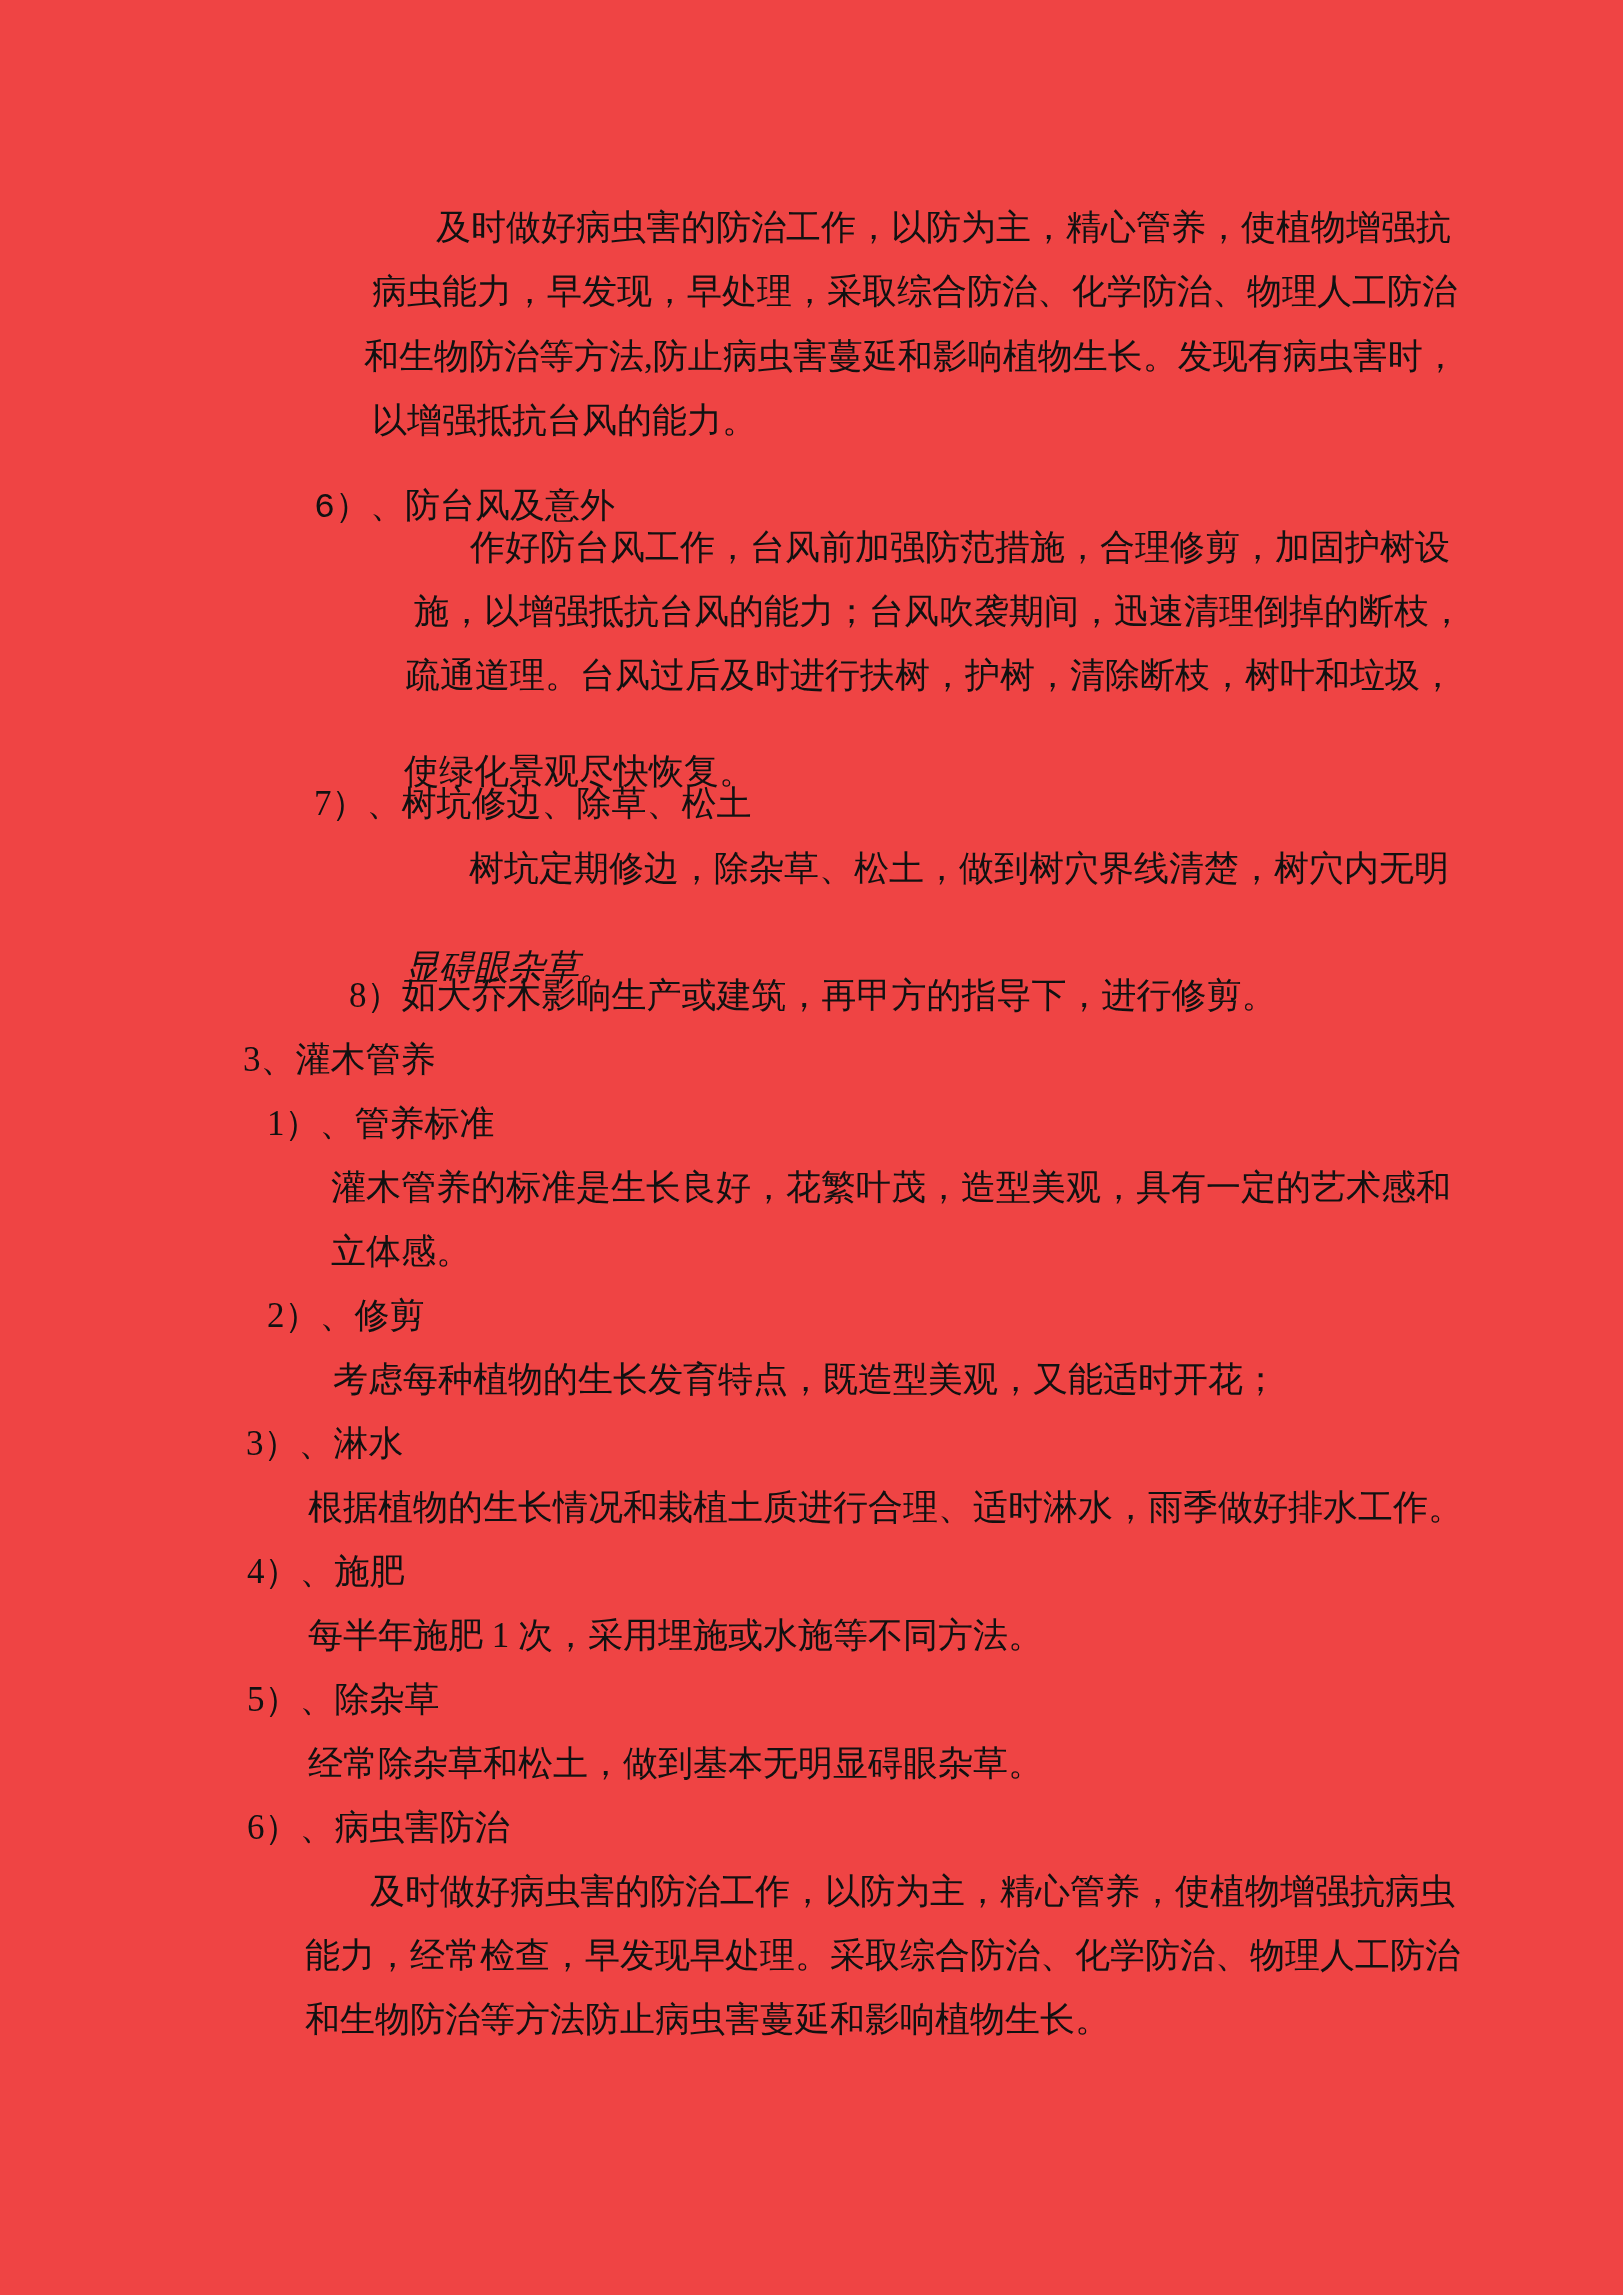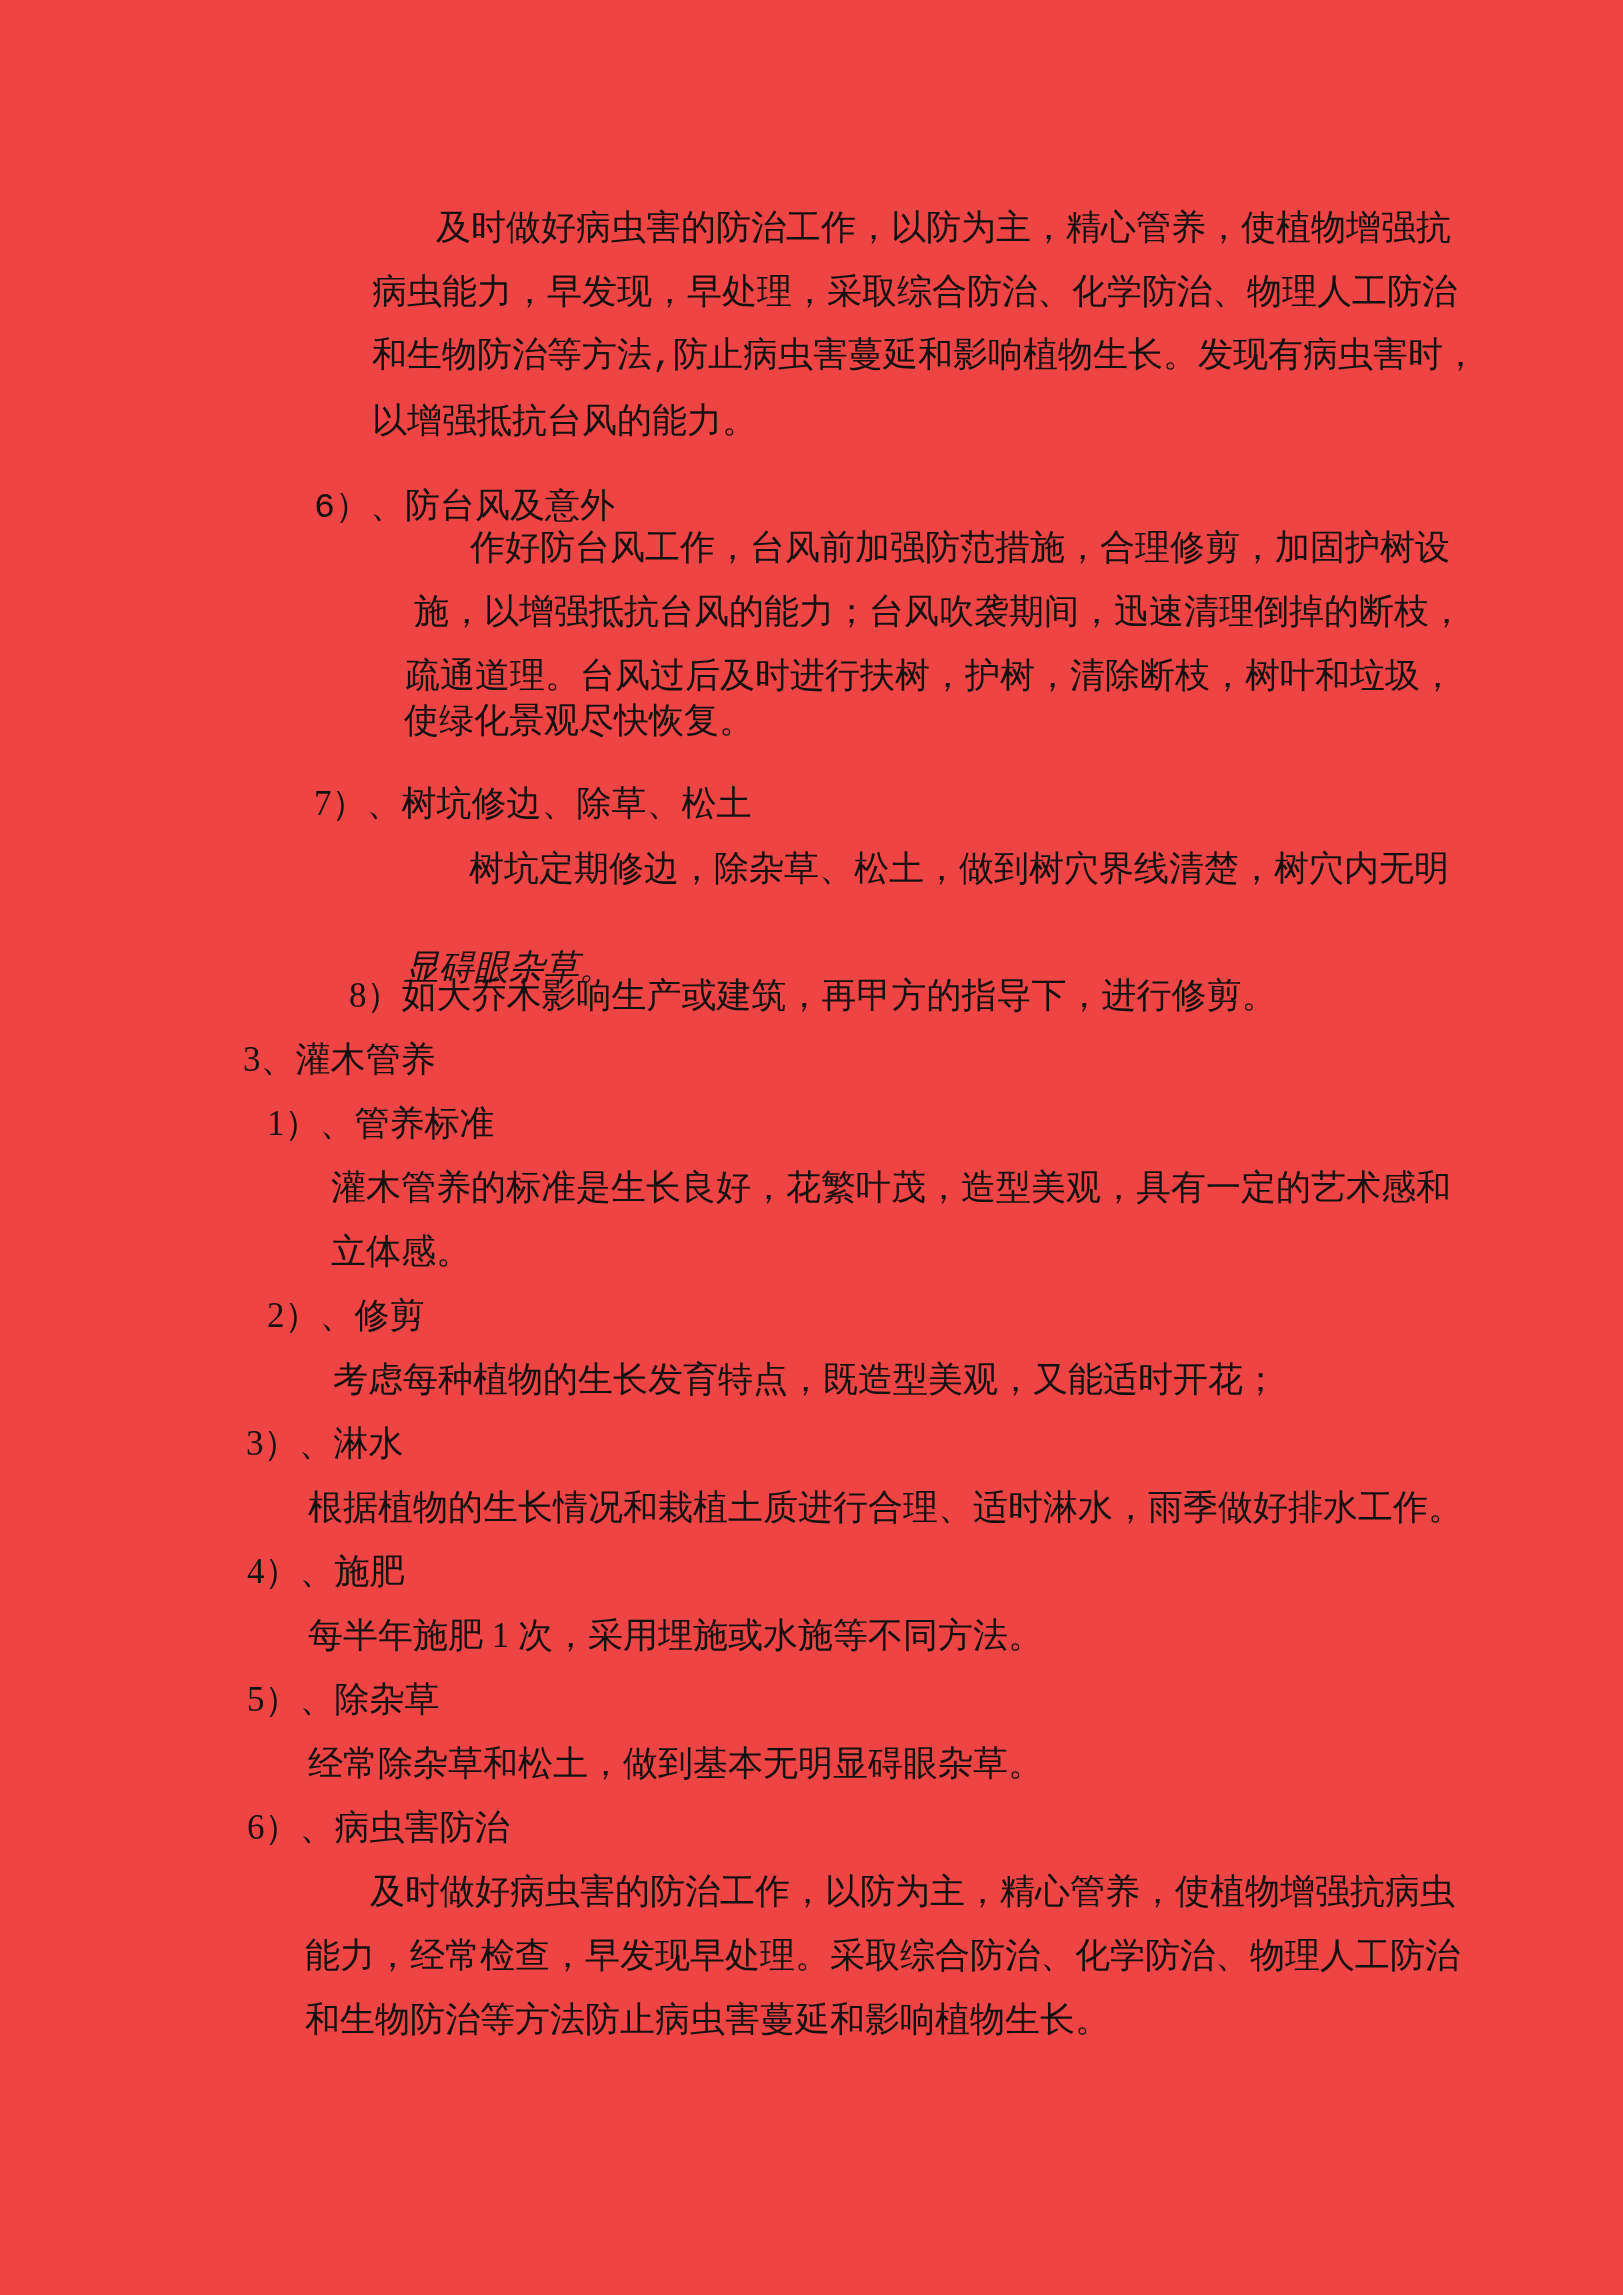--- a/index.html
+++ b/index.html
@@ -24,27 +24,27 @@
     height: 64px;
     letter-spacing: 0px;
   }
 </style>
 </head>
 <body>
 
 <div class="page">
   <div class="line" style="top:196px;  left:436px;">及时做好病虫害的防治工作，以防为主，精心管养，使植物增强抗</div>
   <div class="line" style="top:260px;  left:372px;">病虫能力，早发现，早处理，采取综合防治、化学防治、物理人工防治</div>
-  <div class="line" style="top:325px;  left:372px;font-family:Liberation Mono, monospace;">和生物防治等方法,防止病虫害蔓延和影响植物生长。发现有病虫害时，</div>
+  <div class="line" style="top:325px;  left:364px;">和生物防治等方法,防止病虫害蔓延和影响植物生长。发现有病虫害时，</div>
   <div class="line" style="top:389px;  left:372px;">以增强抵抗台风的能力。</div>
   <div class="line" style="top:476px;  left:314px;font-family:Liberation Mono, monospace;">6）、防台风及意外</div>
   <div class="line" style="top:516px;  left:470px;">作好防台风工作，台风前加强防范措施，合理修剪，加固护树设</div>
   <div class="line" style="top:580px;  left:414px;text-align:center;">施，以增强抵抗台风的能力；台风吹袭期间，迅速清理倒掉的断枝，</div>
   <div class="line" style="top:644px;  left:405px;">疏通道理。台风过后及时进行扶树，护树，清除断枝，树叶和垃圾，</div>
-  <div class="line" style="top:689px; left:404px;text-align:right;">使绿化景观尽快恢复。</div>
+  <div class="line" style="top:740px; left:404px;text-align:right;">使绿化景观尽快恢复。</div>
   <div class="line" style="top:772px; left:314px;">7）、树坑修边、除草、松土</div>
   <div class="line" style="top:837px; left:469px;">树坑定期修边，除杂草、松土，做到树穴界线清楚，树穴内无明</div>
   <div class="line" style="top:936px; left:404px;font-style:italic;">显碍眼杂草。</div>
   <div class="line" style="top:964px; left:349px;">8）如大乔木影响生产或建筑，再甲方的指导下，进行修剪。</div>
   <div class="line" style="top:1028px; left:243px;">3、灌木管养</div>
   <div class="line" style="top:1092px; left:267px;">1）、管养标准</div>
   <div class="line" style="top:1156px; left:331px;">灌木管养的标准是生长良好，花繁叶茂，造型美观，具有一定的艺术感和</div>
   <div class="line" style="top:1220px; left:331px;">立体感。</div>
   <div class="line" style="top:1284px; left:267px;font-family:Liberation Serif, serif;">2）、修剪</div>
   <div class="line" style="top:1348px; left:333px;">考虑每种植物的生长发育特点，既造型美观，又能适时开花；</div>

